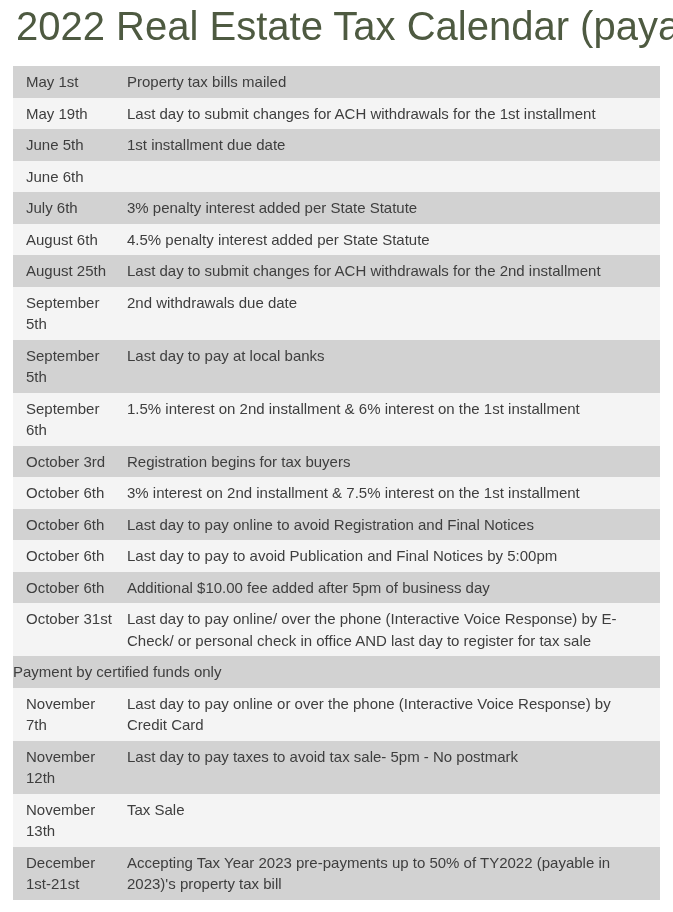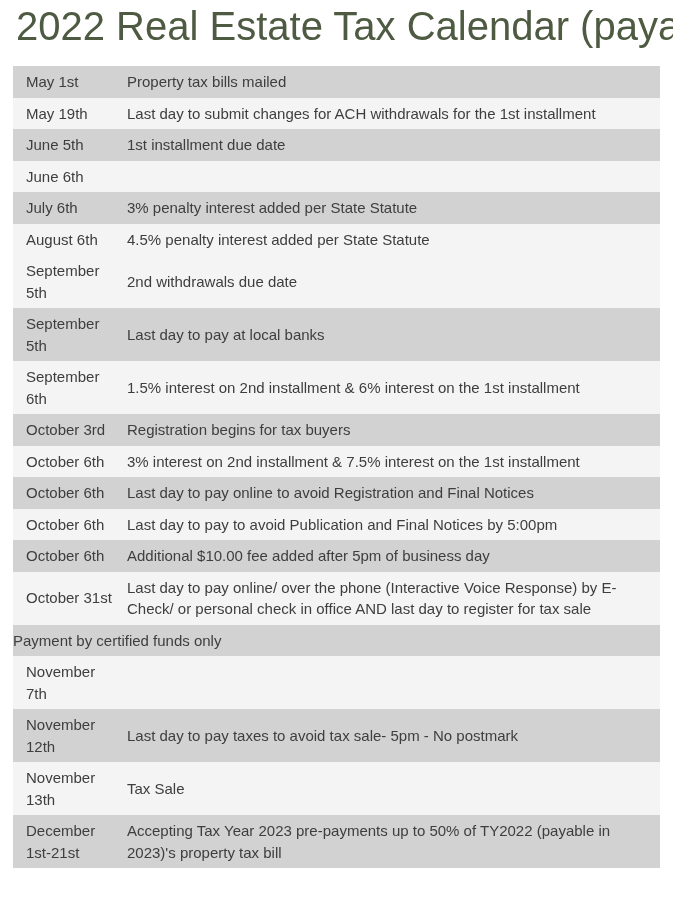--- a/index.html
+++ b/index.html
@@ -31,21 +31,21 @@
     color: var(--title-color);
     letter-spacing: 0px;
     white-space: nowrap;
   }
   .calendar-table {
     margin-top: 22px;
     width: 647px;
   }
   .calendar-row {
     display: flex;
-    align-items: center;
+    align-items: flex-start;
     padding: 5px 0;
     font-size: 15px;
     line-height: 21.5px;
     color: var(--text-color);
   }
   .calendar-row.gray  { background: var(--row-gray); }
   .calendar-row.light { background: var(--row-light); }
   .date-cell {
     flex: none;
     width: 88px;
@@ -94,20 +94,26 @@
           <span class="date-line">July 6th</span>
         </div>
         <div class="desc-cell"><span>3% penalty interest added per State Statute</span></div>
       </div>
       <div class="calendar-row light">
         <div class="date-cell">
           <span class="date-line">August 6th</span>
         </div>
         <div class="desc-cell"><span>4.5% penalty interest added per State Statute</span></div>
       </div>
+      <div class="calendar-row gray">
+        <div class="date-cell">
+          <span class="date-line">August 25th</span>
+        </div>
+        <div class="desc-cell"><span>Last day to submit changes for ACH withdrawals for the 2nd installment</span></div>
+      </div>
       <div class="calendar-row light">
         <div class="date-cell">
           <span class="date-line">September</span>
           <span class="date-line">5th</span>
         </div>
         <div class="desc-cell"><span class="bold">2nd withdrawals due date</span></div>
       </div>
       <div class="calendar-row gray">
         <div class="date-cell">
           <span class="date-line">September</span>
@@ -158,20 +164,21 @@
         </div>
         <div class="desc-cell"><span>Last day to pay </span><span class="bold">online/ over the phone (Interactive Voice Response) by E-Check/ or personal check in office</span><span> AND last day to register for tax sale</span></div>
       </div>
       <div class="calendar-row gray">
         <div class="desc-cell"><span>Payment by certified funds only</span></div>
       </div>
       <div class="calendar-row light">
         <div class="date-cell">
           <span class="date-line">November 7th</span>
         </div>
+        <div class="desc-cell"><span>Last day to pay </span><span class="bold">online or over the phone (Interactive Voice Response) by Credit Card</span></div>
       </div>
       <div class="calendar-row gray">
         <div class="date-cell">
           <span class="date-line">November</span>
           <span class="date-line">12th</span>
         </div>
         <div class="desc-cell"><span class="bold">Last day to pay taxes to avoid tax sale- 5pm - No postmark</span></div>
       </div>
       <div class="calendar-row light">
         <div class="date-cell">

